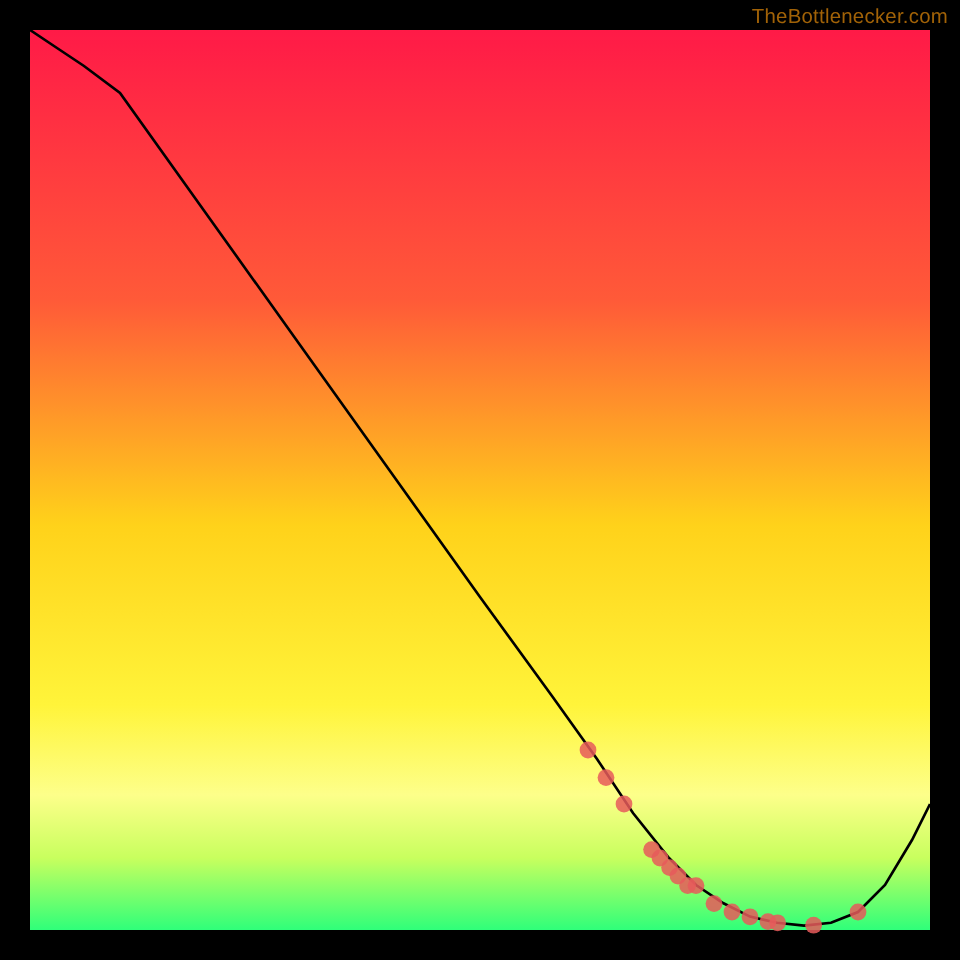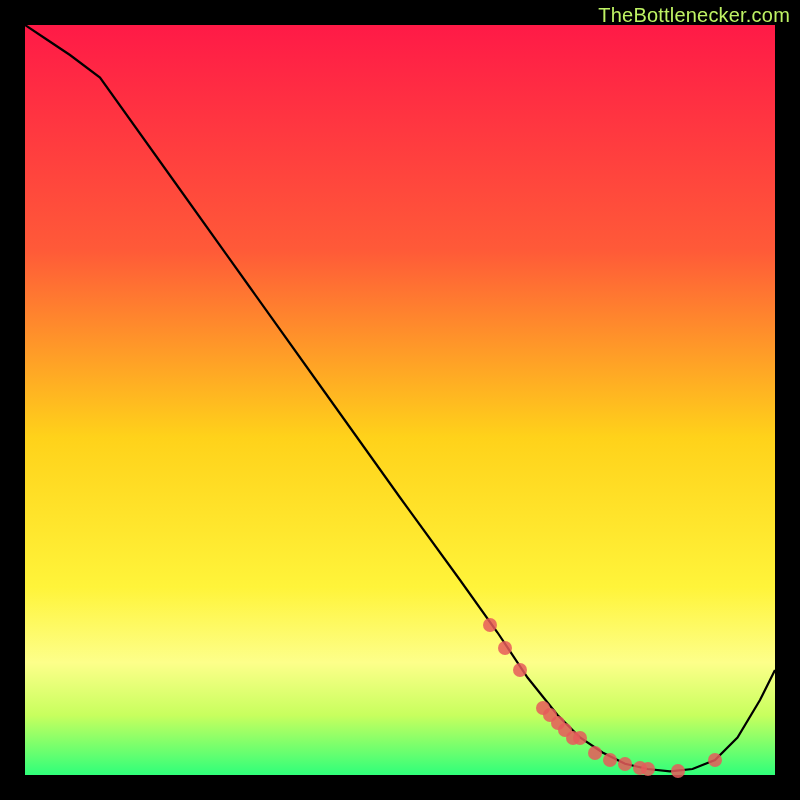--- a/index.html
+++ b/index.html
@@ -49,22 +49,22 @@
     margin-top: -7px;
     border-radius: 50%;
     background: #e65a5a;
     opacity: 0.85;
     pointer-events: none;
   }
   .attribution {
     position: absolute;
     top: 4px;
     right: 10px;
-    color: #bef264;
-    font-size: 20px;
+    color: #a16207;
+    font-size: 17px;
     letter-spacing: 0.2px;
   }
 </style>
 </head>
 <body>
 
 <div class="stage">
 
   <div class="attribution">TheBottlenecker.com</div>
 

